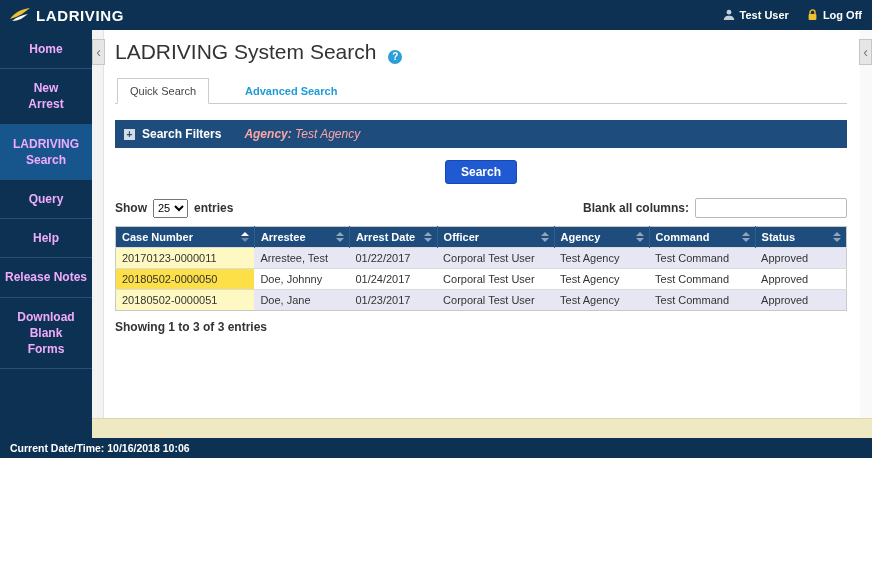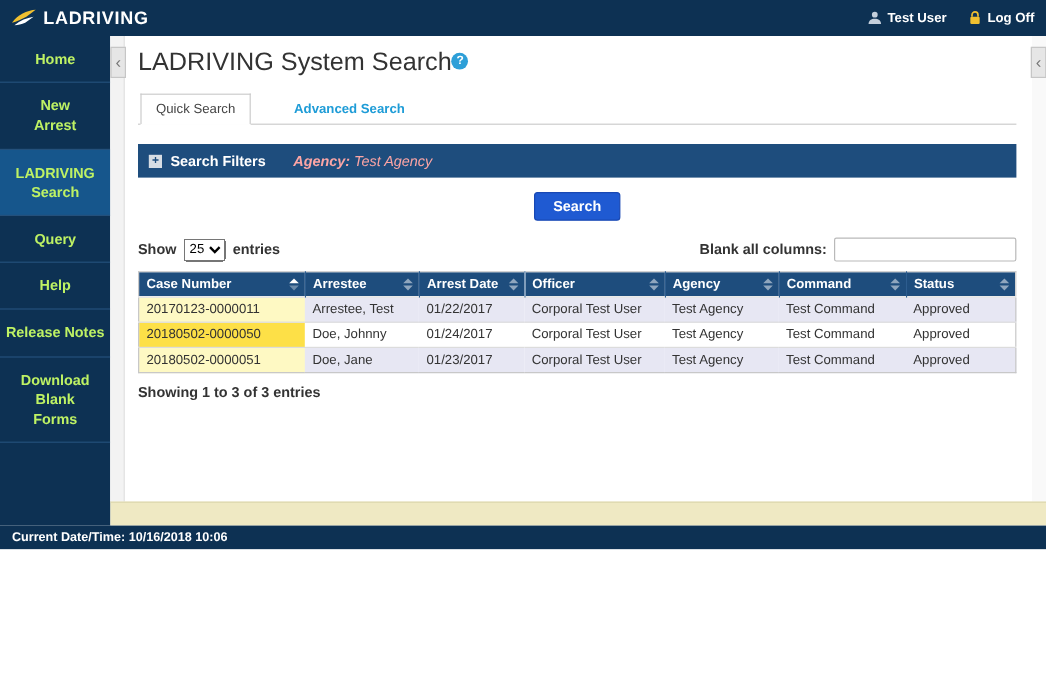--- a/index.html
+++ b/index.html
@@ -11,38 +11,38 @@
   
   .topbar { position:absolute; top:0; left:0; right:0; height:30px; background:#0d3153;
             display:flex; align-items:center; justify-content:space-between; padding:0 10px; }
   .brand { display:flex; align-items:center; gap:6px; color:#fff; font-weight:bold;
            font-size:15px; letter-spacing:.6px; cursor:pointer; }
   .top-right { display:flex; align-items:flex-end; gap:18px; color:#fff; font-size:11px; font-weight:bold; }
   .top-item { display:flex; align-items:center; gap:5px; cursor:pointer; }
 
   
   .sidebar { position:absolute; top:30px; left:0; width:92px; bottom:20px; background:#0d3153; }
-  .nav-item { color:#bef264; font-size:12px; font-weight:bold; text-align:center;
+  .nav-item { color:#f0abfc; font-size:12px; font-weight:bold; text-align:center;
               padding:11px 4px; border-bottom:1px solid #24507b; cursor:pointer;
               line-height:1.35; white-space:pre-line; }
   .nav-item.active { background:#16568c; }
 
   
   .main { position:absolute; top:30px; left:92px; right:0; bottom:40px; background:#fff; }
   .gutter-left  { position:absolute; left:0; top:0; bottom:0; width:12px; background:#f3f3f3; border-right:1px solid #e2e2e2; }
   .gutter-right { position:absolute; right:0; top:0; bottom:0; width:12px; background:#f9f9f9; }
   .collapse-btn { position:absolute; top:9px; width:13px; height:26px; background:#e6e6e6;
                   border:1px solid #c6c6c6; color:#777; font-size:14px; line-height:24px;
                   text-align:center; cursor:pointer; user-select:none; }
   .collapse-btn.left  { left:0; }
   .collapse-btn.right { right:0; }
 
   .content { position:absolute; left:13px; right:13px; top:0; bottom:0; padding:10px 12px 0 10px; }
 
-  .title-row { display:flex; align-items:center; gap:0; }
+  .title-row { display:flex; align-items:flex-end; gap:12px; }
   .page-title { font-size:21px; font-weight:400; color:#333; margin:0; }
   .help-icon { width:14px; height:14px; border-radius:50%; background:#2d9fd8; color:#fff;
                font-size:10px; font-weight:bold; line-height:14px; text-align:center;
                margin-top:-2px; cursor:pointer; }
 
   .tabs { margin-top:14px; border-bottom:1px solid #ccc; display:flex; align-items:flex-end; padding-left:2px; }
   .tab-active { background:#fff; border:1px solid #ccc; border-bottom:1px solid #fff;
                 margin-bottom:-1px; padding:6px 12px; font-size:11px; color:#444; cursor:pointer; }
   .tab-link { margin-left:32px; padding:6px 4px; font-size:11px; color:#1e9cd7; font-weight:bold; cursor:pointer; }
 

